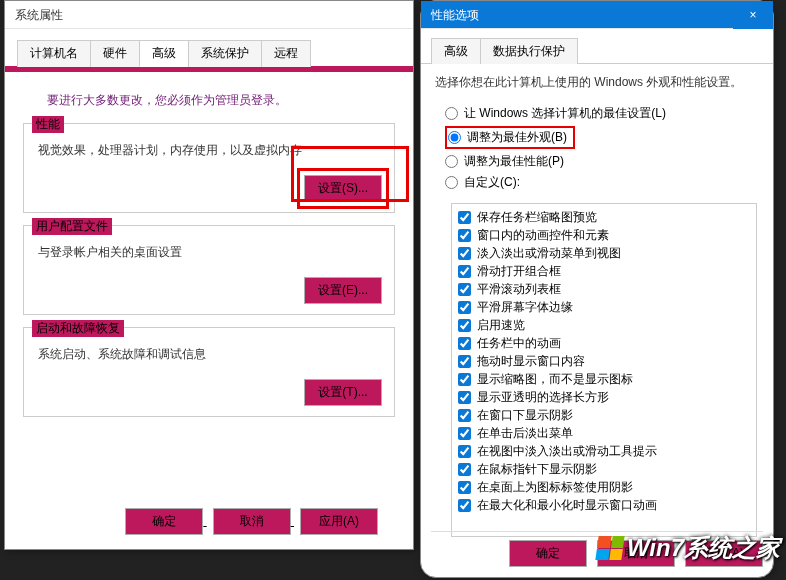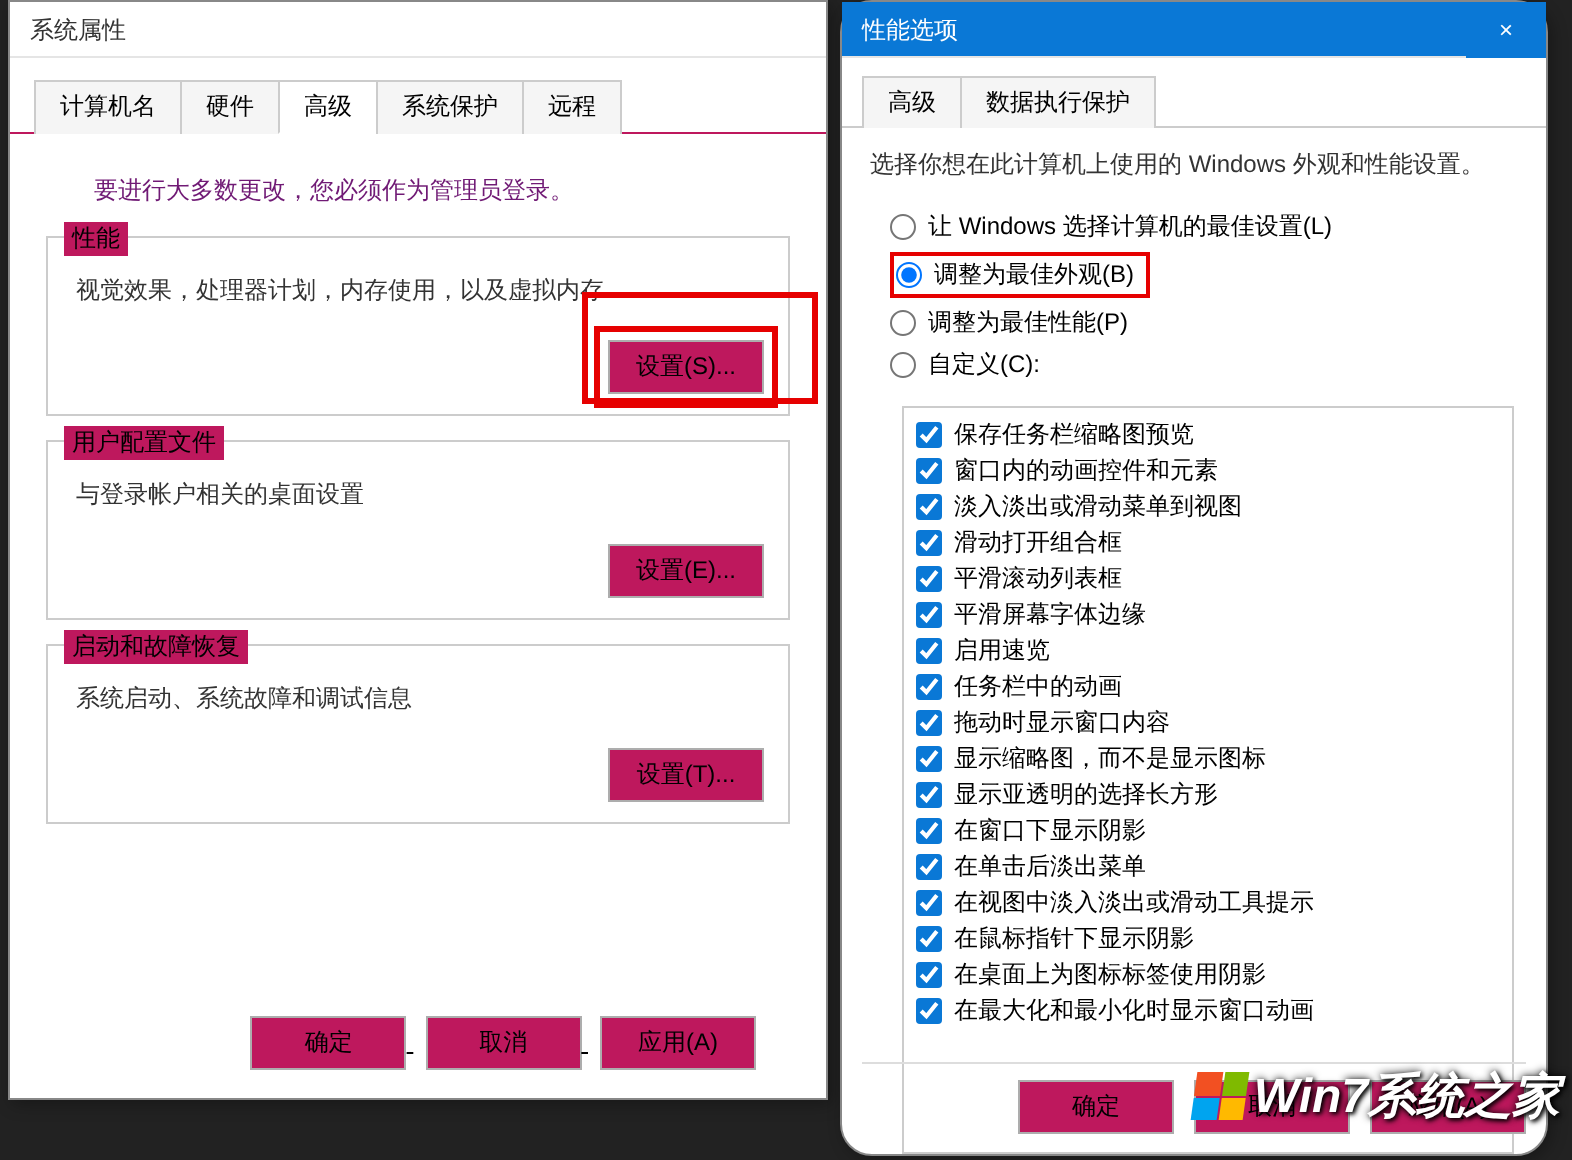--- a/index.html
+++ b/index.html
@@ -33,21 +33,21 @@
     display: flex; justify-content: space-between; align-items: center;
     padding: 0 0 0 10px;
   }
   .close-x {
     width: 40px; height: 28px; background: #0a78d6;
     color: #fff; text-align: center; line-height: 28px;
     cursor: pointer;
   }
   .tabstrip {
     display: flex; padding: 10px 12px 0 12px;
-    border-bottom: 1px solid #be185d;
+    border-bottom: 6px solid #be185d;
   }
   .tab {
     padding: 4px 12px; border: 1px solid #ccc; border-bottom: none;
     margin-right: -1px; background: #f5f5f5; cursor: pointer;
     position: relative; top: 1px;
   }
   .tab.active {
     background: #fff; border-bottom: 1px solid #fff;
   }
   .content { padding: 14px 18px; }
@@ -84,21 +84,21 @@
   }
   .desc2 { padding: 10px 14px 6px 14px; color: #333;}
   .radios { padding: 4px 16px 4px 24px; }
   .radio-row { margin: 4px 0; display: flex; align-items: center;}
   .radio-row input { margin-right: 6px; }
   .hl-red-radio {
     border: 2px solid #e60000; padding: 1px 6px 1px 1px; display: inline-flex; 
   }
   .checkbox-pane {
     margin: 4px 16px 0 30px; border: 1px solid #ccc;
-    height: 374px; overflow-y: auto; padding: 4px 6px;
+    height: 334px; overflow-y: auto; padding: 4px 6px;
   }
   .chk-row { display: flex; align-items: center; margin: 1px 0; white-space:nowrap;}
   .chk-row input { margin-right: 6px; accent-color: #0a78d6; }
   .footer2 {
     position: absolute; bottom: 10px; right: 10px; left: 10px;
     display:flex; justify-content:flex-end; gap:4px;
     border-top:1px solid #ddd; padding-top:8px;
   }
   
   .watermark {

